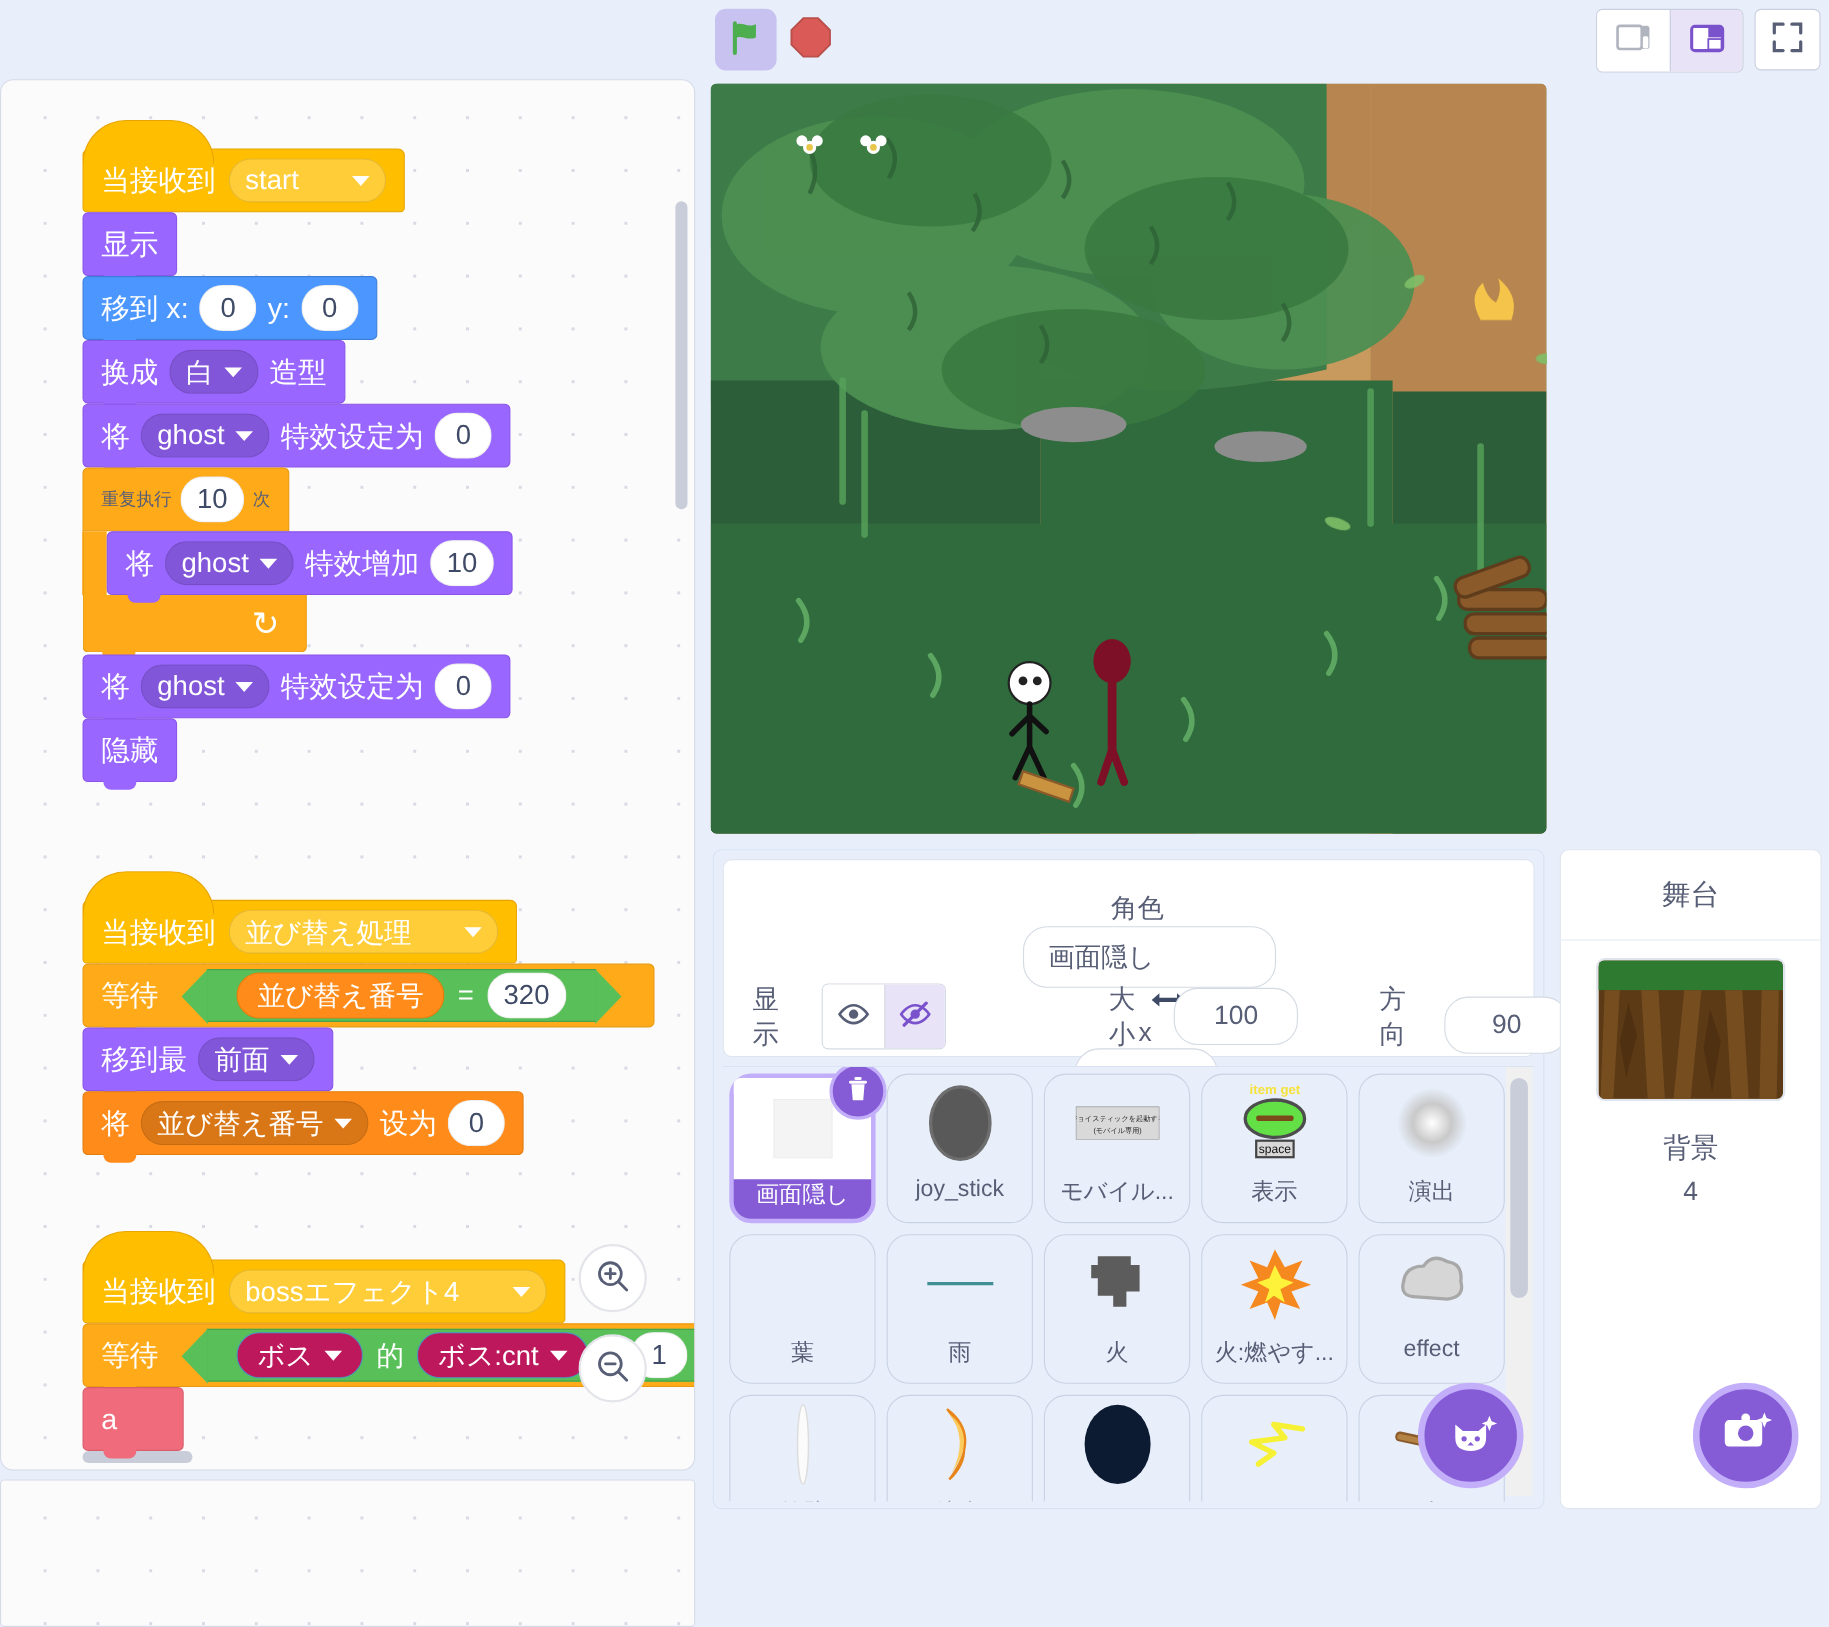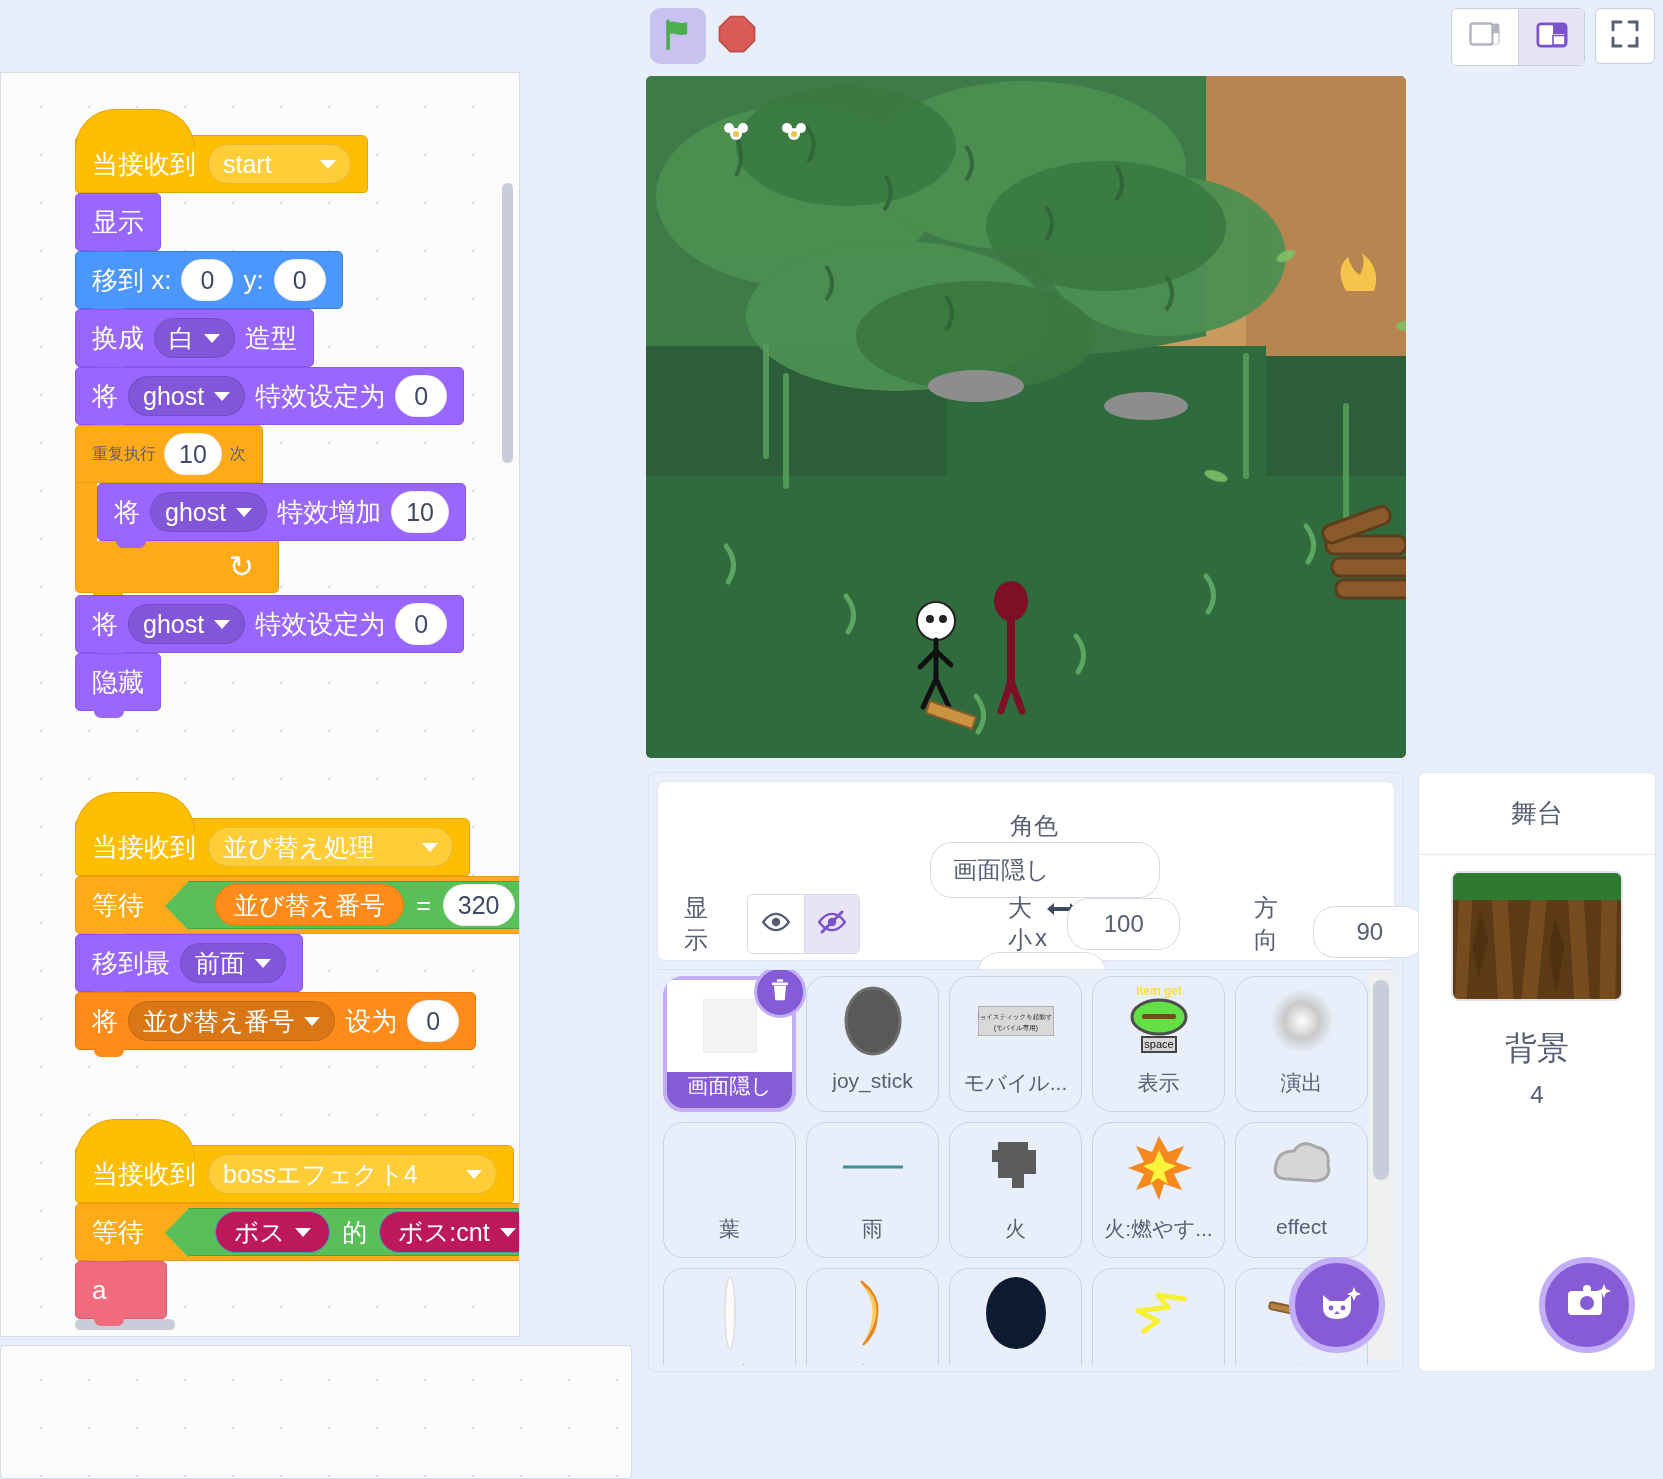--- a/index.html
+++ b/index.html
@@ -27,22 +27,22 @@
   .layout-btn { width:66px; height:56px; display:flex; align-items:center; justify-content:center;
      cursor:pointer; background:#fff; }
   .layout-btn + .layout-btn { border-left:1px solid #c9cede; }
   .layout-btn.active { background:#e9e3f8; }
   .fullscreen-btn { position:absolute; right:8px; top:8px; width:60px; height:56px; background:#fff;
      border:1px solid #c9cede; border-radius:6px; display:flex; align-items:center; justify-content:center;
      cursor:pointer; }
 
   
   .code-area {
-    position:absolute; left:0; top:72px; width:520px; height:1265px;
-    background:#fbfbfb; border:1px solid #d6dbe8; border-radius:0;
+    position:absolute; left:0; top:72px; width:632px; height:1265px;
+    background:#fbfbfb; border:1px solid #d6dbe8; border-radius:12px;
     overflow:hidden;
     background-image: radial-gradient(#d8dbe3 1.3px, transparent 1.3px);
     background-size: 48px 48px;
     background-position: 16px 10px;
   }
   .code-area-2 {
     position:absolute; left:0; top:1345px; width:632px; height:134px;
     background:#fbfbfb; border:1px solid #d6dbe8; border-radius:4px; overflow:hidden;
     background-image: radial-gradient(#d8dbe3 1.3px, transparent 1.3px);
     background-size: 48px 48px; background-position: 16px 10px;
@@ -164,21 +164,21 @@
   .fab { position:absolute; width:96px; height:96px; border-radius:50%; background:#855cd6;
      border:6px solid #c3aefa; display:flex; align-items:center; justify-content:center; cursor:pointer; }
 
   
   .stage-pane { position:absolute; left:1418px; top:772px; width:238px; height:600px;
      background:#fff; border:1px solid #dfe5ef; border-radius:8px; }
   .stage-pane-title { height:82px; display:flex; align-items:center; justify-content:center;
      font-size:26px; color:#575e75; border-bottom:1px solid #e6ebf2; }
   .bd-thumb { margin:16px auto 0; width:172px; height:130px; border:2px solid #e0e4ec; border-radius:8px;
      overflow:hidden; position:relative; }
-  .bd-label { text-align:center; font-size:32px; color:#575e75; margin-top:26px; }
+  .bd-label { text-align:center; font-size:25px; color:#575e75; margin-top:26px; }
   .bd-count { text-align:center; font-size:24px; color:#575e75; margin-top:10px; }
 </style>
 </head>
 <body>
 
 <div id="root">
 
   <div class="topbar">
     <div class="green-flag-btn">
       <span>

